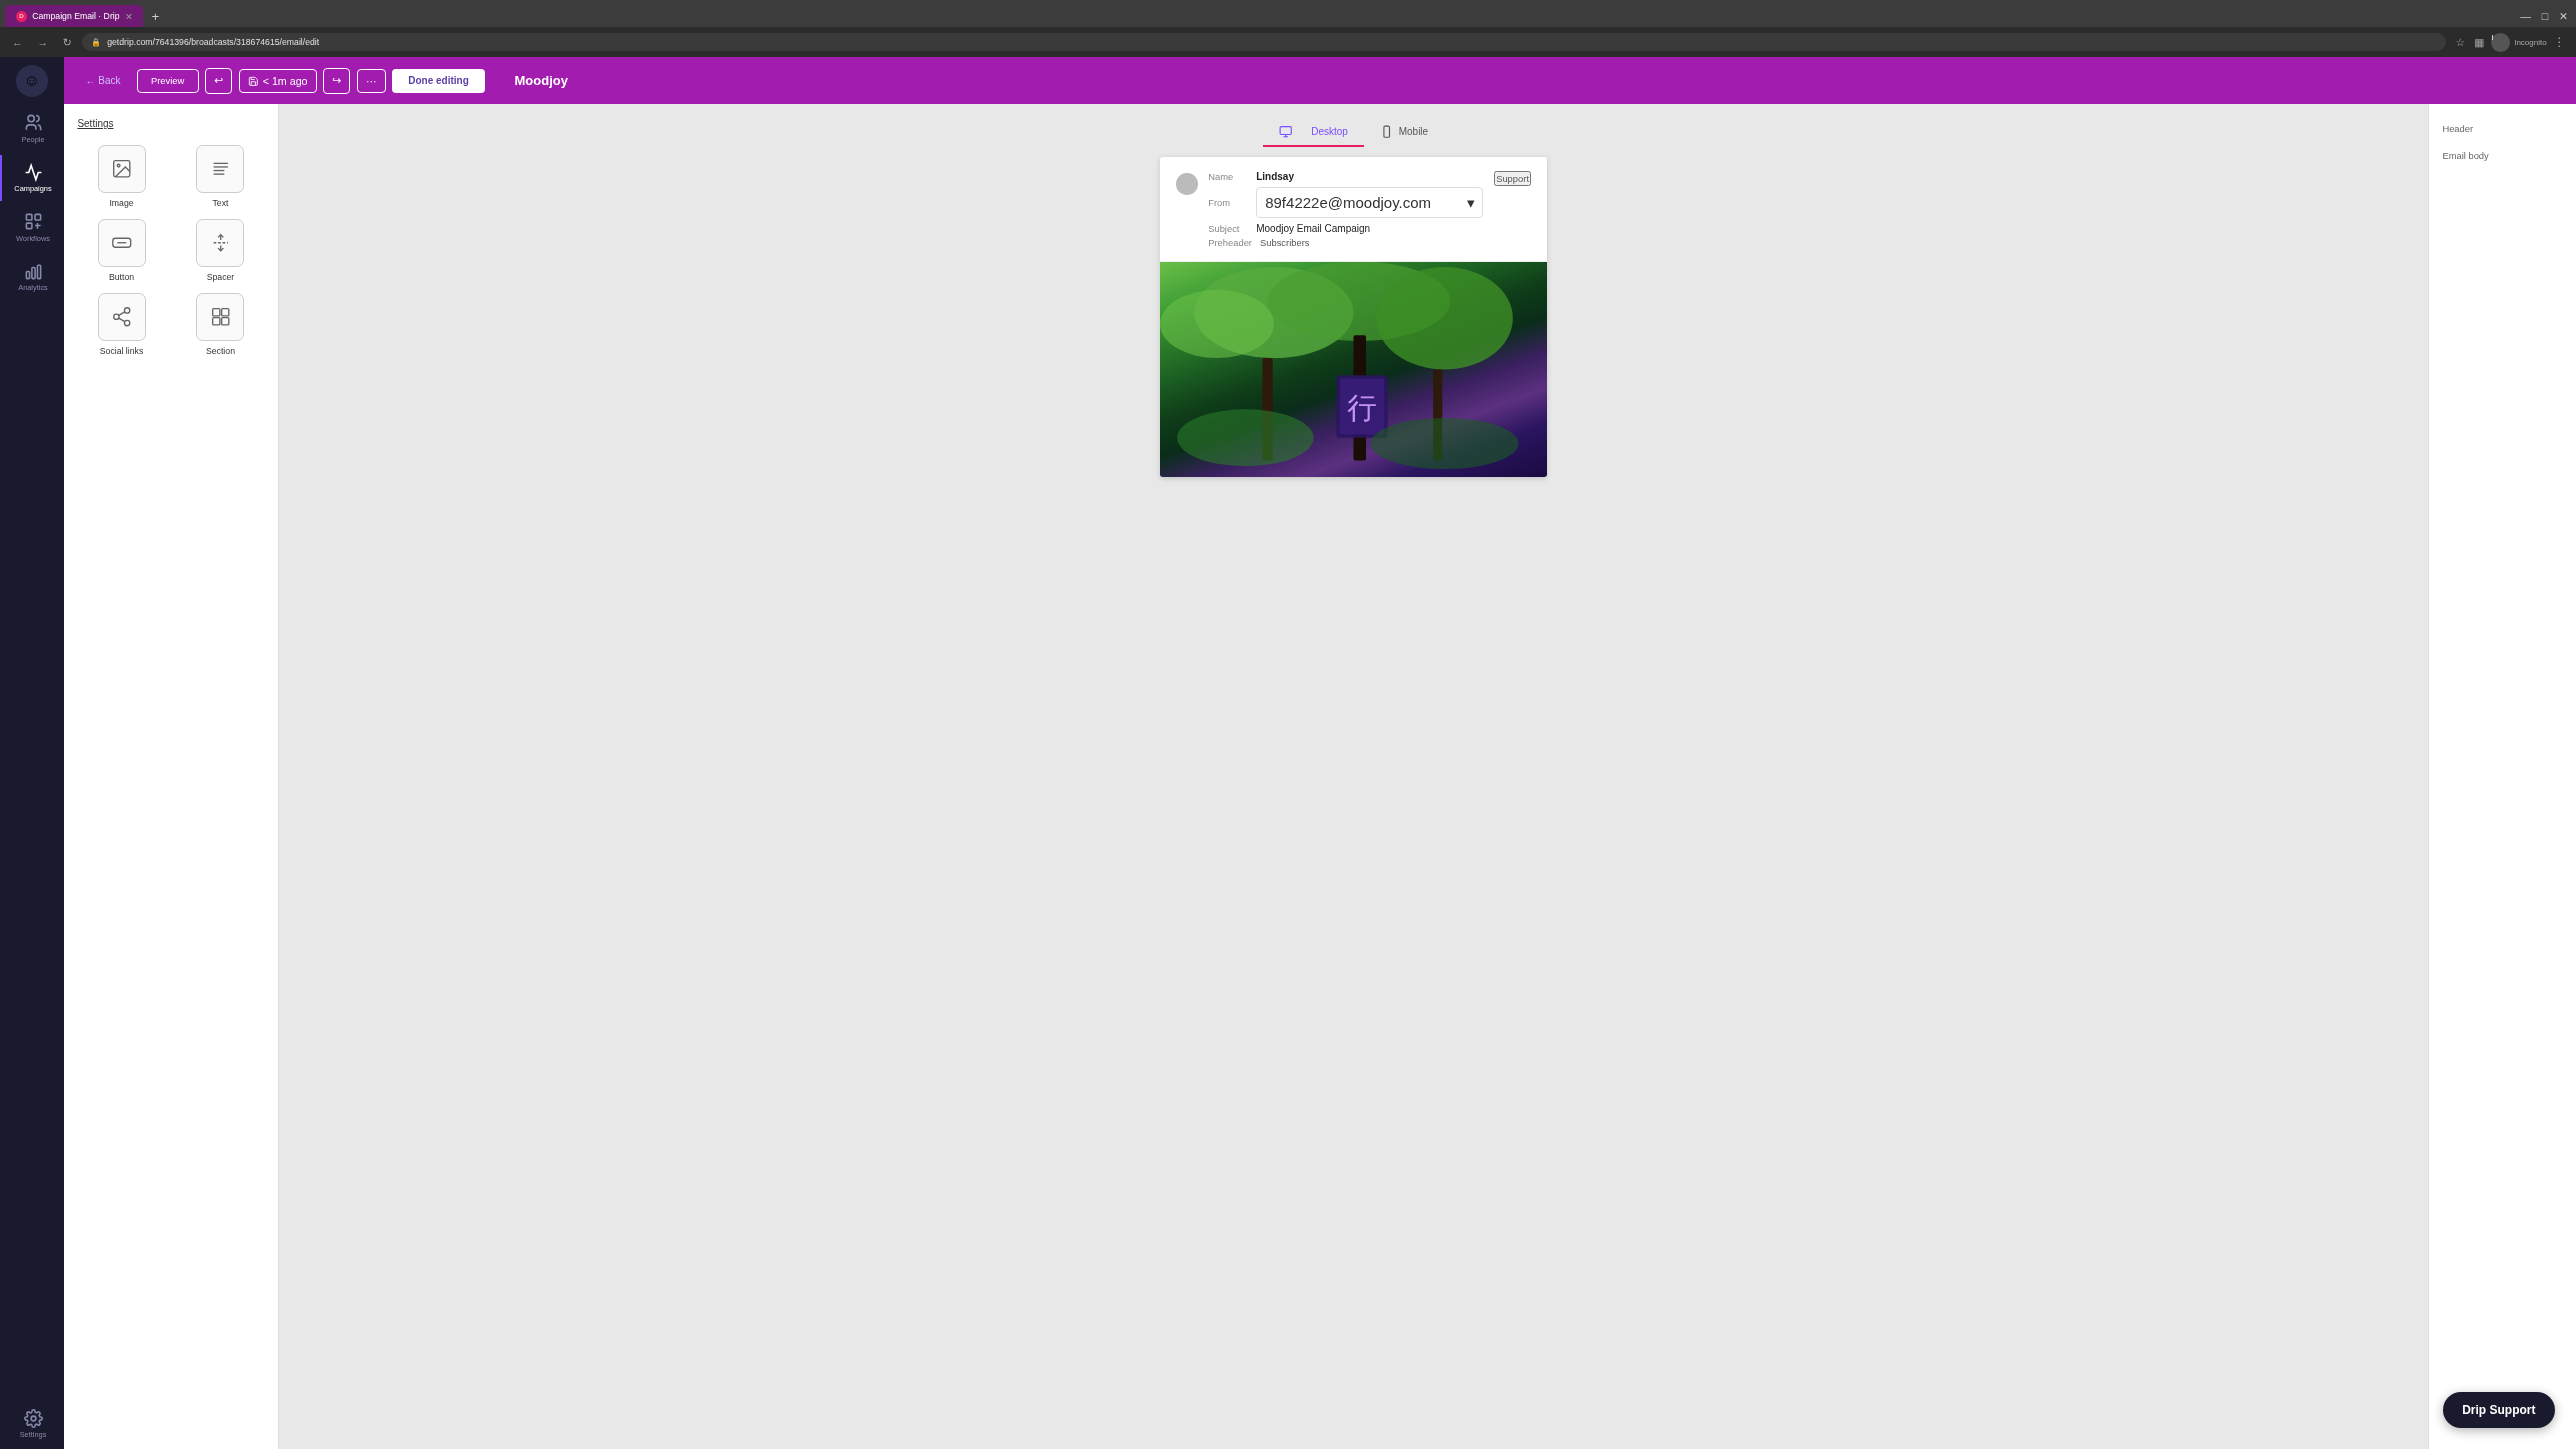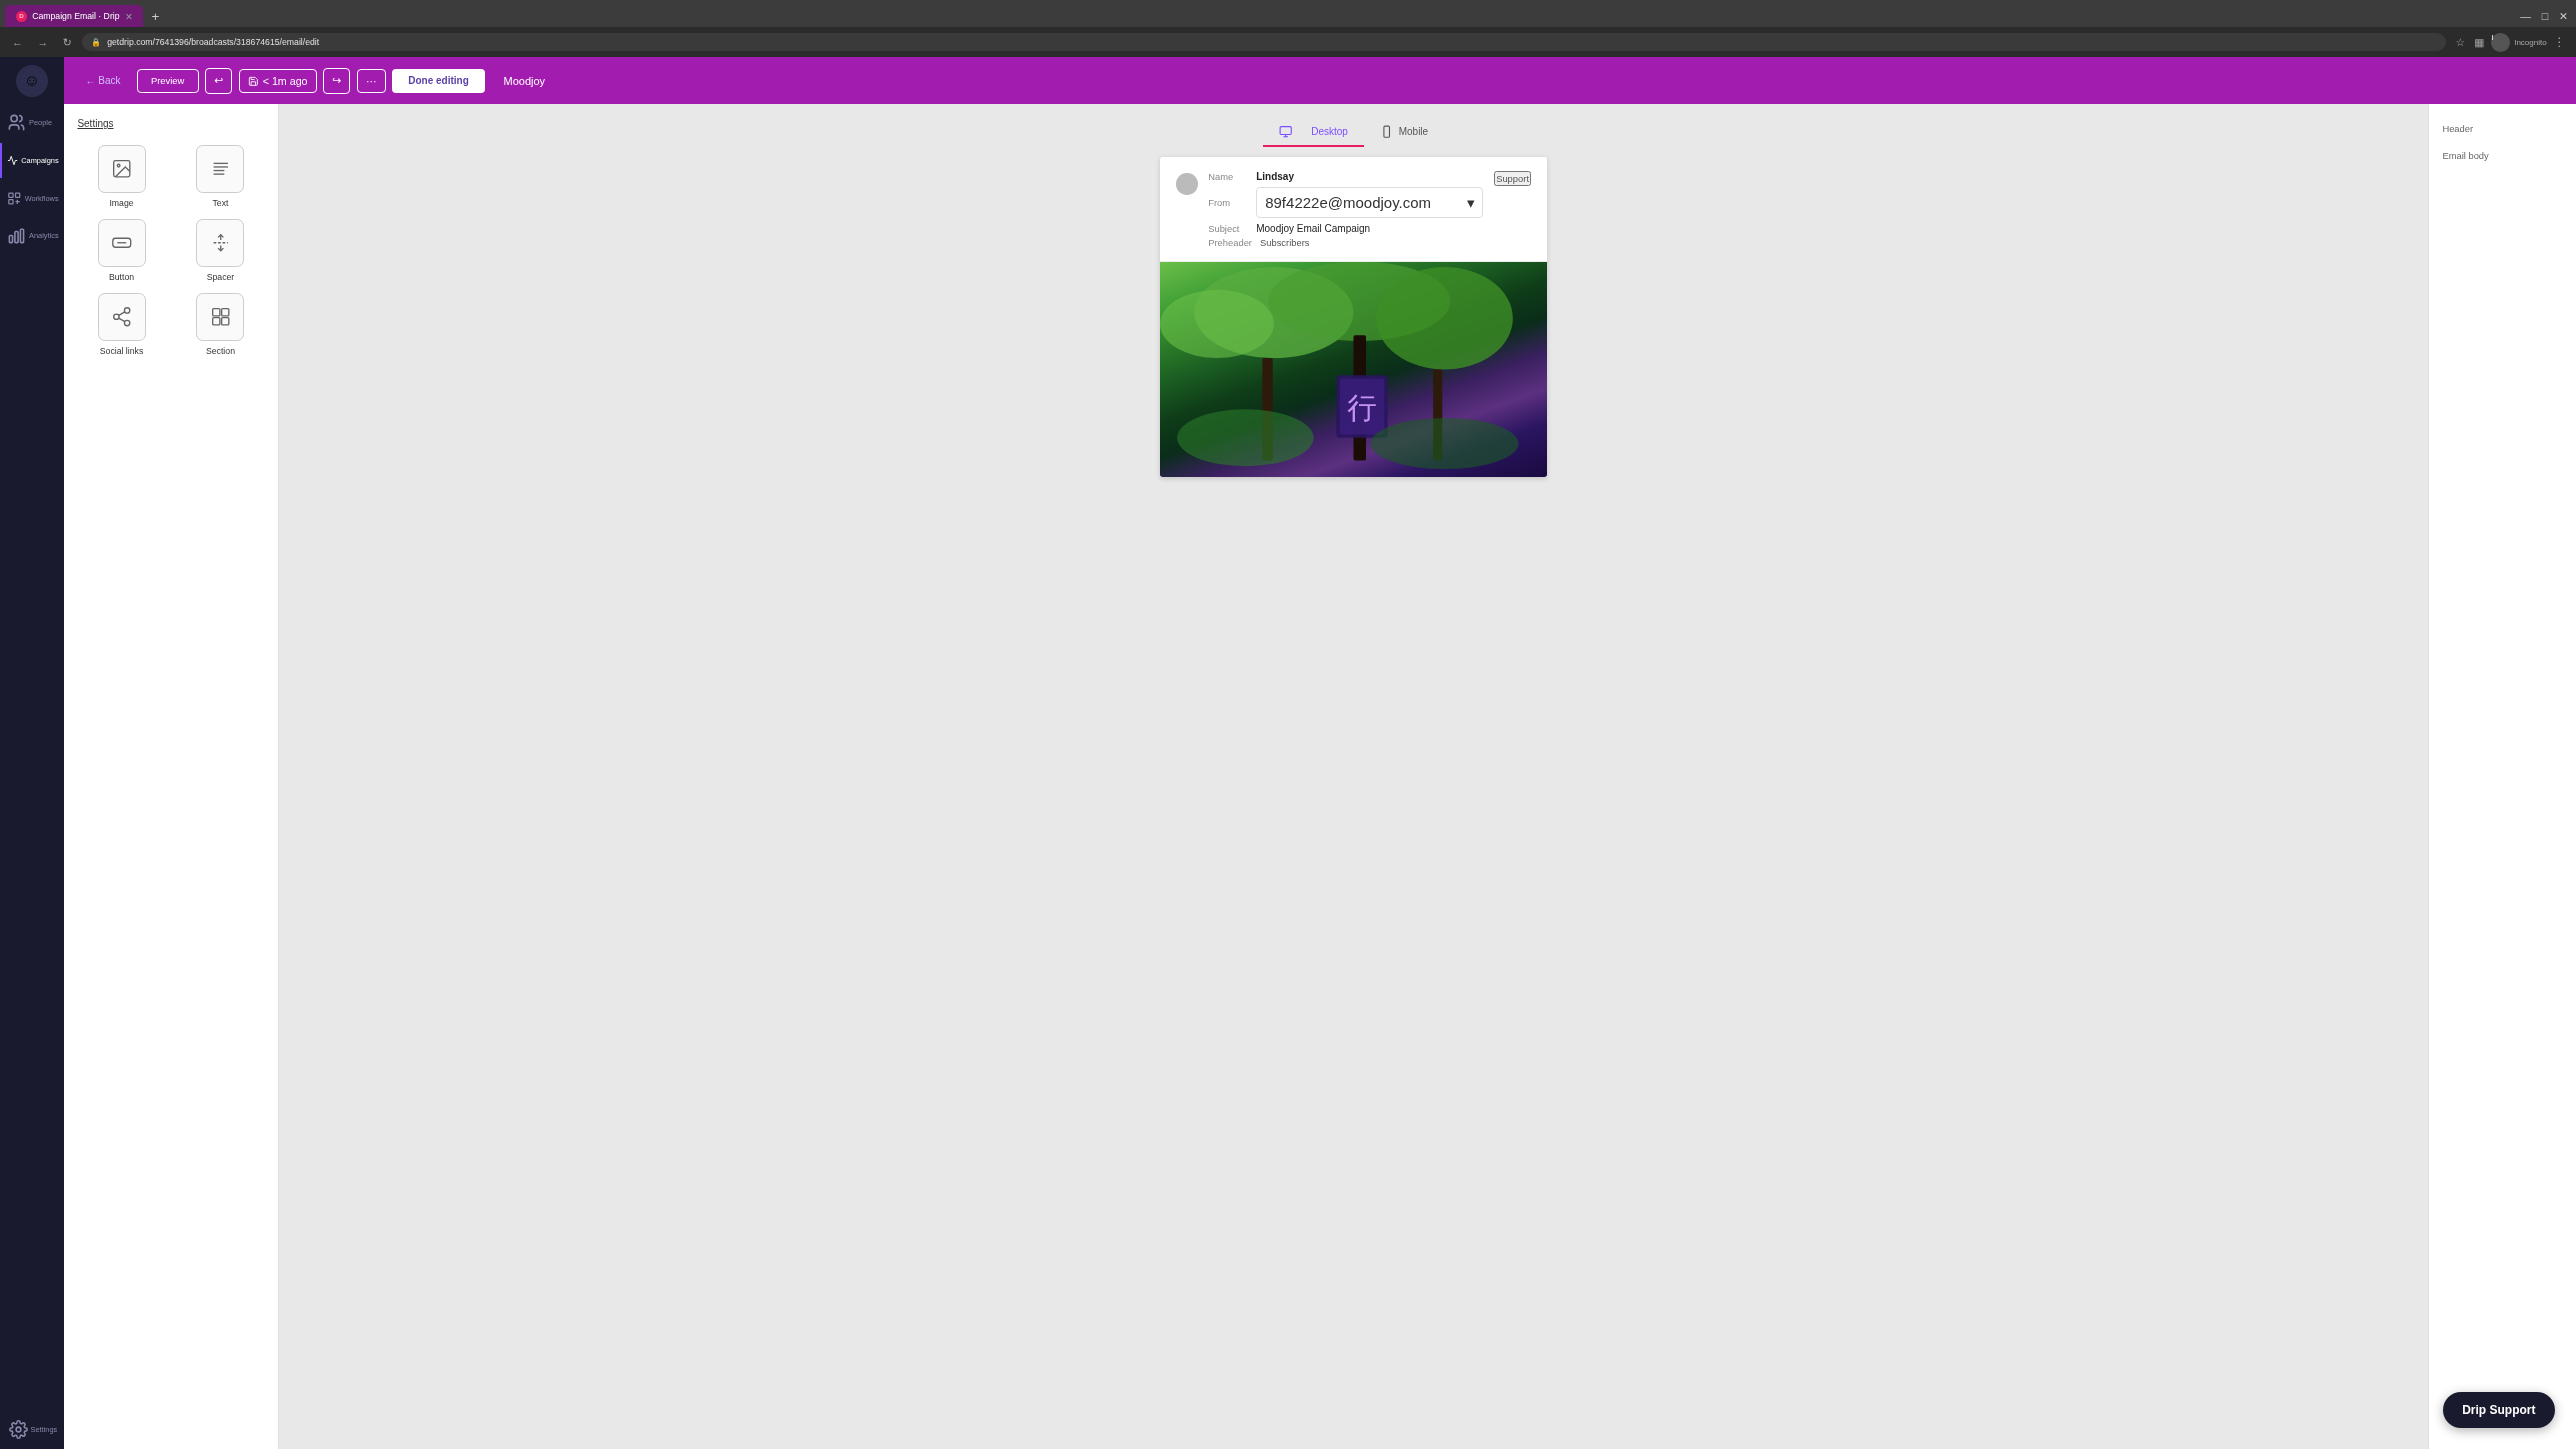--- a/index.html
+++ b/index.html
@@ -26,35 +26,35 @@
     .profile-btn { background: #555; border: none; border-radius: 50%; width: 19px; height: 19px; color: #fff; font-size: 8px; cursor: pointer; }
     .incognito-label { color: #aaa; font-size: 8px; }
     .three-dots { color: #aaa; font-size: 12px; cursor: pointer; }
 
     
     .app { display: flex; height: calc(100vh - 51px); }
 
     
     .sidebar { width: 64px; background: #1a1a2e; display: flex; flex-direction: column; align-items: center; padding: 8px 0; gap: 2.7px; }
     .sidebar-logo { width: 32px; height: 32px; background: #2d2d4e; border-radius: 50%; display: flex; align-items: center; justify-content: center; margin-bottom: 5.4px; font-size: 16px; }
-    .sidebar-item { display: flex; align-items: center; gap: 2.7px; padding: 8px 5.4px; width: 100%; cursor: pointer; color: #8888aa; font-size: 7.4px; border-left: 2px solid transparent; }
+    .sidebar-item { display: flex; flex-direction: column; align-items: center; gap: 2.7px; padding: 8px 5.4px; width: 100%; cursor: pointer; color: #8888aa; font-size: 7.4px; border-left: 2px solid transparent; }
     .sidebar-item.active { color: #fff; border-left-color: #7c4dff; }
     .sidebar-item svg { width: 19px; height: 19px; }
     .sidebar-item-label { font-size: 7.4px; }
     .sidebar-bottom { margin-top: auto; }
 
     
     .header-bar { background: #a21caf; color: white; padding: 10.7px 21.5px; display: flex; align-items: center; }
     .back-link { color: #d0bfff; font-size: 10px; cursor: pointer; margin-right: 16px; display: flex; align-items: center; gap: 4px; }
     .page-title { font-size: 21.5px; font-weight: 700; color: white; flex: 1; }
     .header-actions { display: flex; align-items: center; gap: 6.7px; }
     .header-btn { background: transparent; border: 1px solid white; color: white; padding: 5.4px 13.4px; border-radius: 4px; font-size: 9.4px; cursor: pointer; }
     .header-icon-btn { background: transparent; border: 1px solid white; color: white; padding: 5.4px 8px; border-radius: 4px; font-size: 10.7px; cursor: pointer; display: flex; align-items: center; gap: 4px; }
     .done-btn { background: white; color: #5b3fa5; border: none; padding: 6.7px 16px; border-radius: 4px; font-size: 10px; font-weight: 600; cursor: pointer; }
-    .workspace-name { color: white; font-size: 11px; font-weight: 400; margin-left: 12px; }
+    .workspace-name { color: white; font-size: 13px; font-weight: 700; margin-left: 23px; }
 
     
     .tools-panel { width: 215px; background: white; padding: 13.4px; border-right: 0.7px solid #e0e0e0; }
     .settings-link { color: #333; font-size: 10px; text-decoration: underline; cursor: pointer; margin-bottom: 16px; display: block; }
     .tools-grid { display: grid; grid-template-columns: 1fr 1fr; gap: 10.7px; }
     .tool-item { display: flex; flex-direction: column; align-items: center; gap: 5.4px; cursor: pointer; }
     .tool-icon { width: 48px; height: 48px; border: 1px solid #ccc; border-radius: 6.7px; display: flex; align-items: center; justify-content: center; font-size: 19px; color: #555; background: #fafafa; }
     .tool-label { font-size: 8.7px; color: #333; }
 
     

